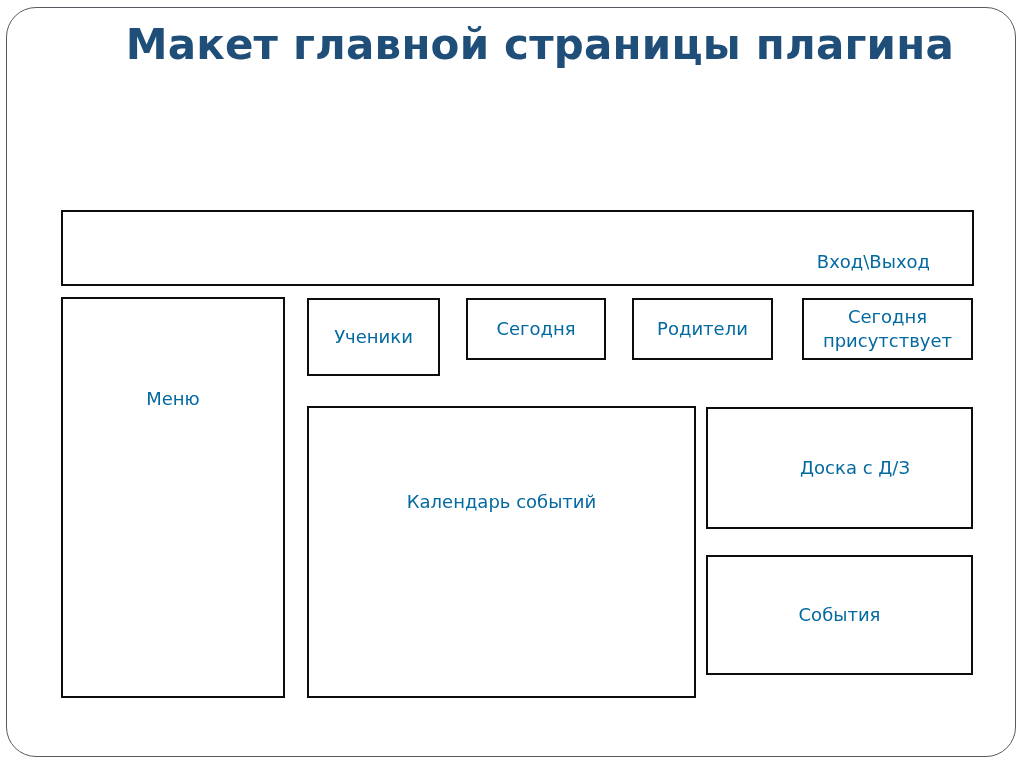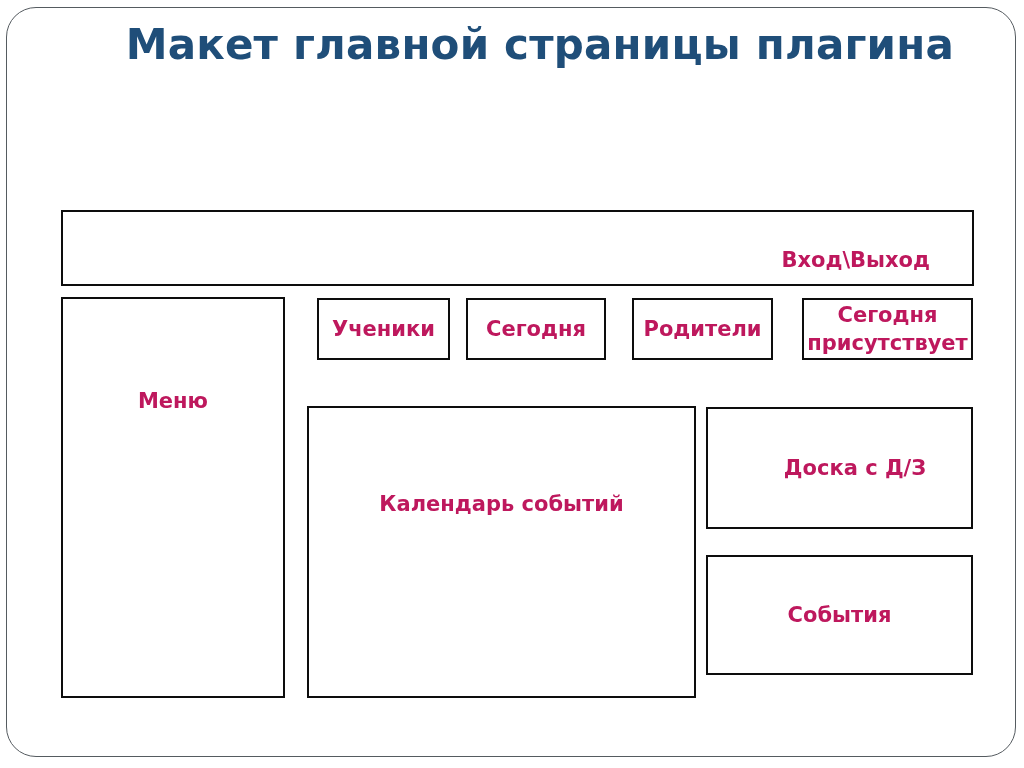--- a/index.html
+++ b/index.html
@@ -46,24 +46,24 @@
   .wbox {
     position: absolute;
     box-sizing: border-box;
     border: 2.5px solid #0d0d0d;
     background: #ffffff;
     display: flex;
     align-items: center;
     justify-content: center;
   }
   .wbox > .lbl {
-    color: #be185d;
+    color: #0369a1;
     font-family: "DejaVu Sans", "Liberation Sans", sans-serif;
-    font-size: 21px;
-    font-weight: bold;
+    font-size: 18px;
+    font-weight: normal;
     line-height: 1.35;
     text-align: center;
     white-space: pre-line;
   }
   
   #topbar {
     left: 61px;
     top: 210px;
     width: 913px;
     height: 76px;
@@ -79,21 +79,21 @@
     top: 297px;
     width: 224px;
     height: 401px;
     align-items: flex-start;
     justify-content: center;
   }
   #menu-box > .lbl {
     margin-top: 88px;
   }
   
-  #box-students  { left: 317px; top: 298px; width: 133px; height: 62px; }
+  #box-students  { left: 307px; top: 298px; width: 133px; height: 78px; }
   #box-teachers  { left: 466px; top: 298px; width: 140px; height: 62px; }
   #box-parents   { left: 632px; top: 298px; width: 141px; height: 62px; }
   #box-today     { left: 802px; top: 298px; width: 171px; height: 62px; }
   
   #box-calendar  {
     left: 307px; top: 406px; width: 389px; height: 292px;
     align-items: flex-start; justify-content: center;
   }
   #box-calendar > .lbl { margin-top: 82px; }
   #box-homework  {

